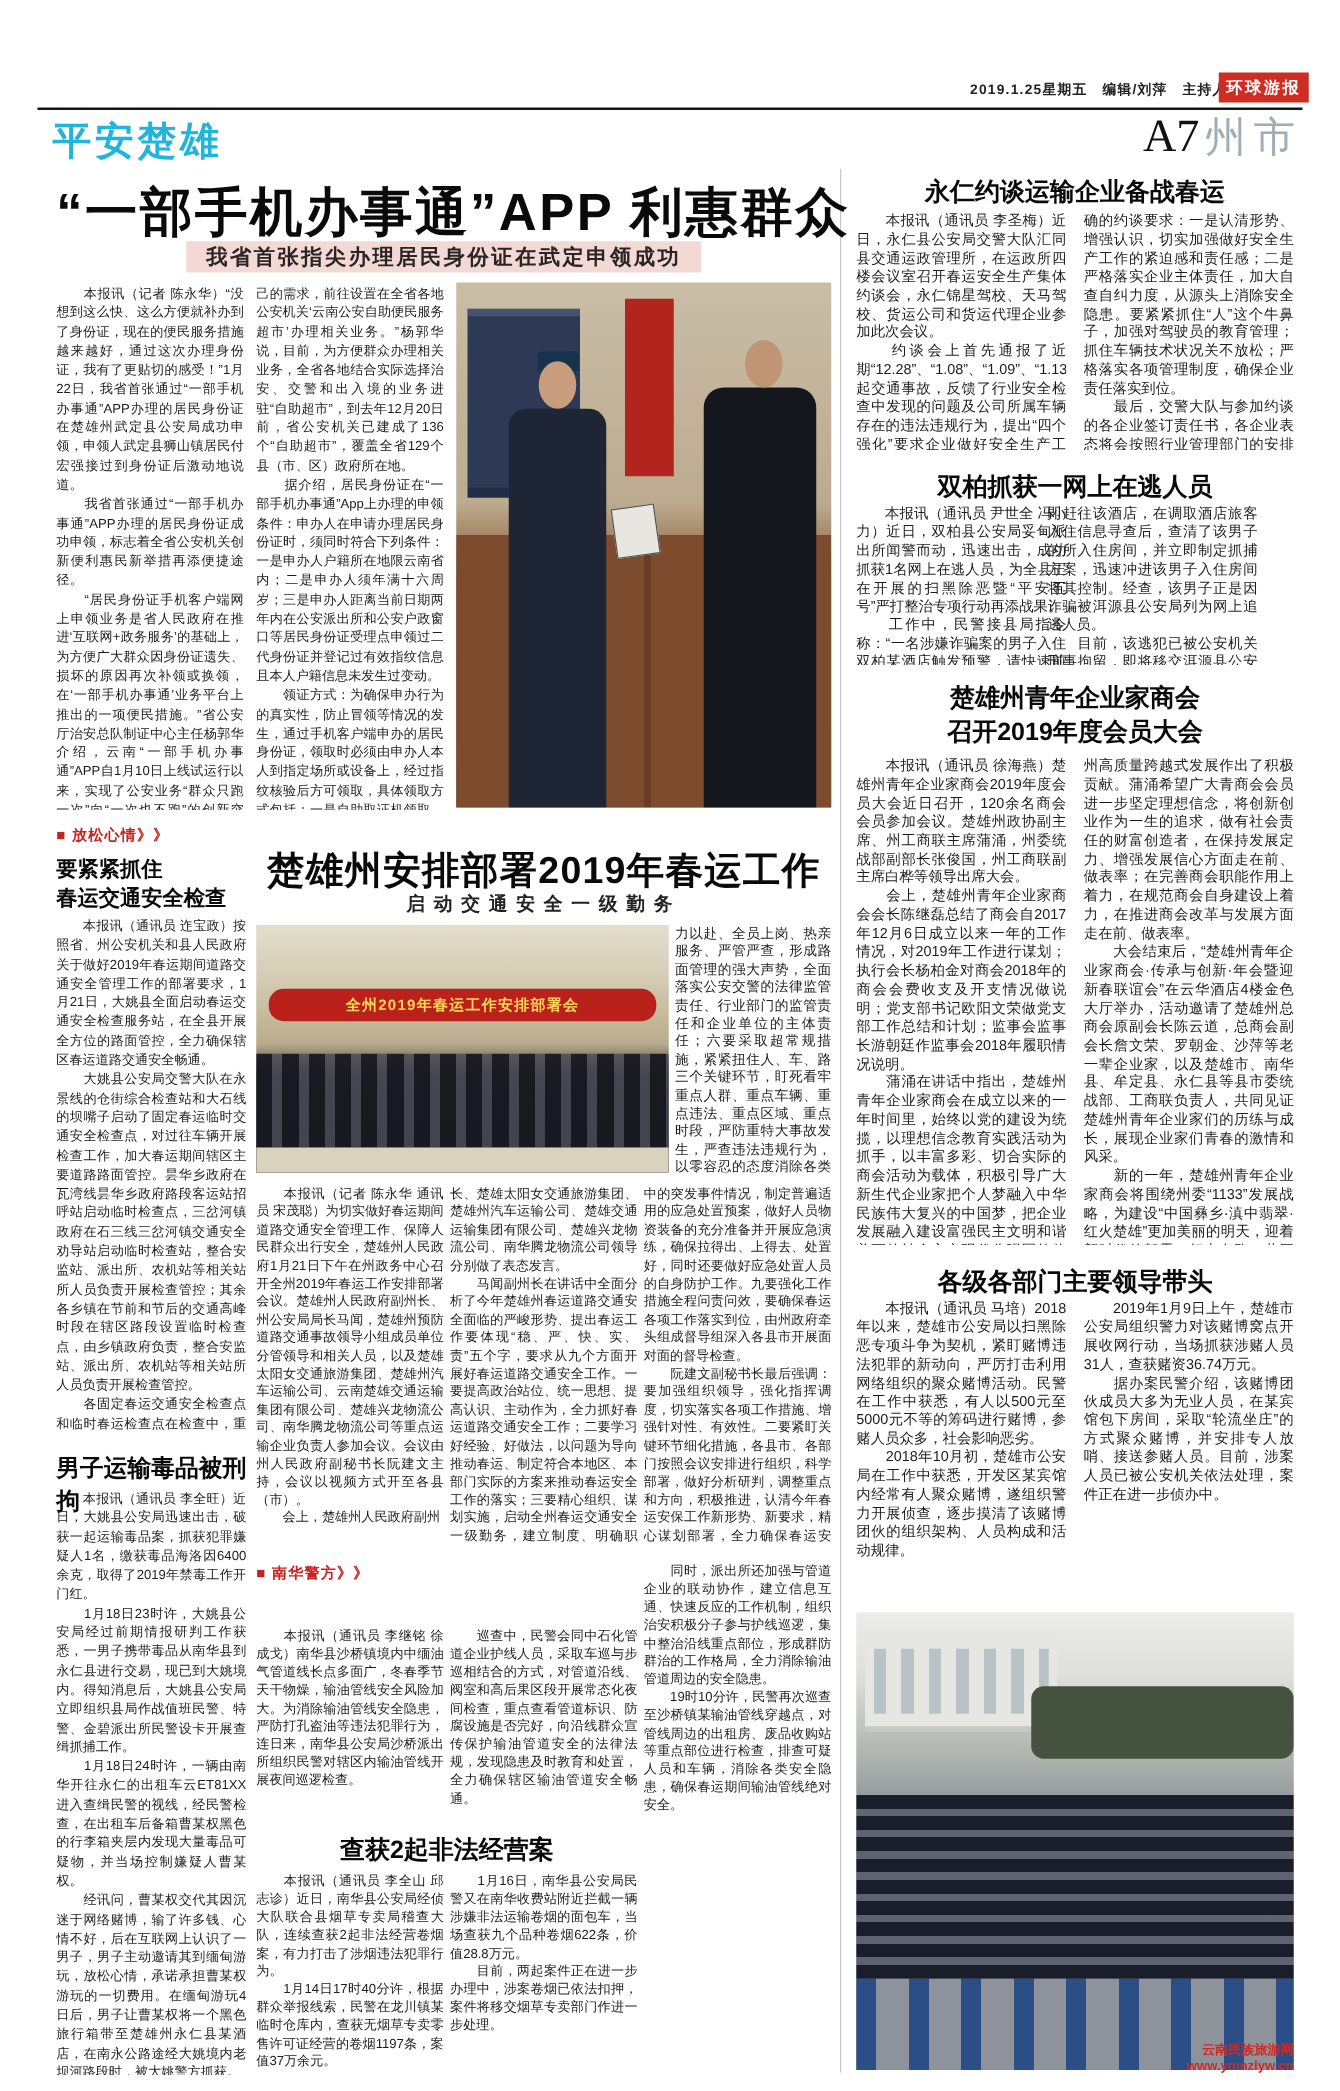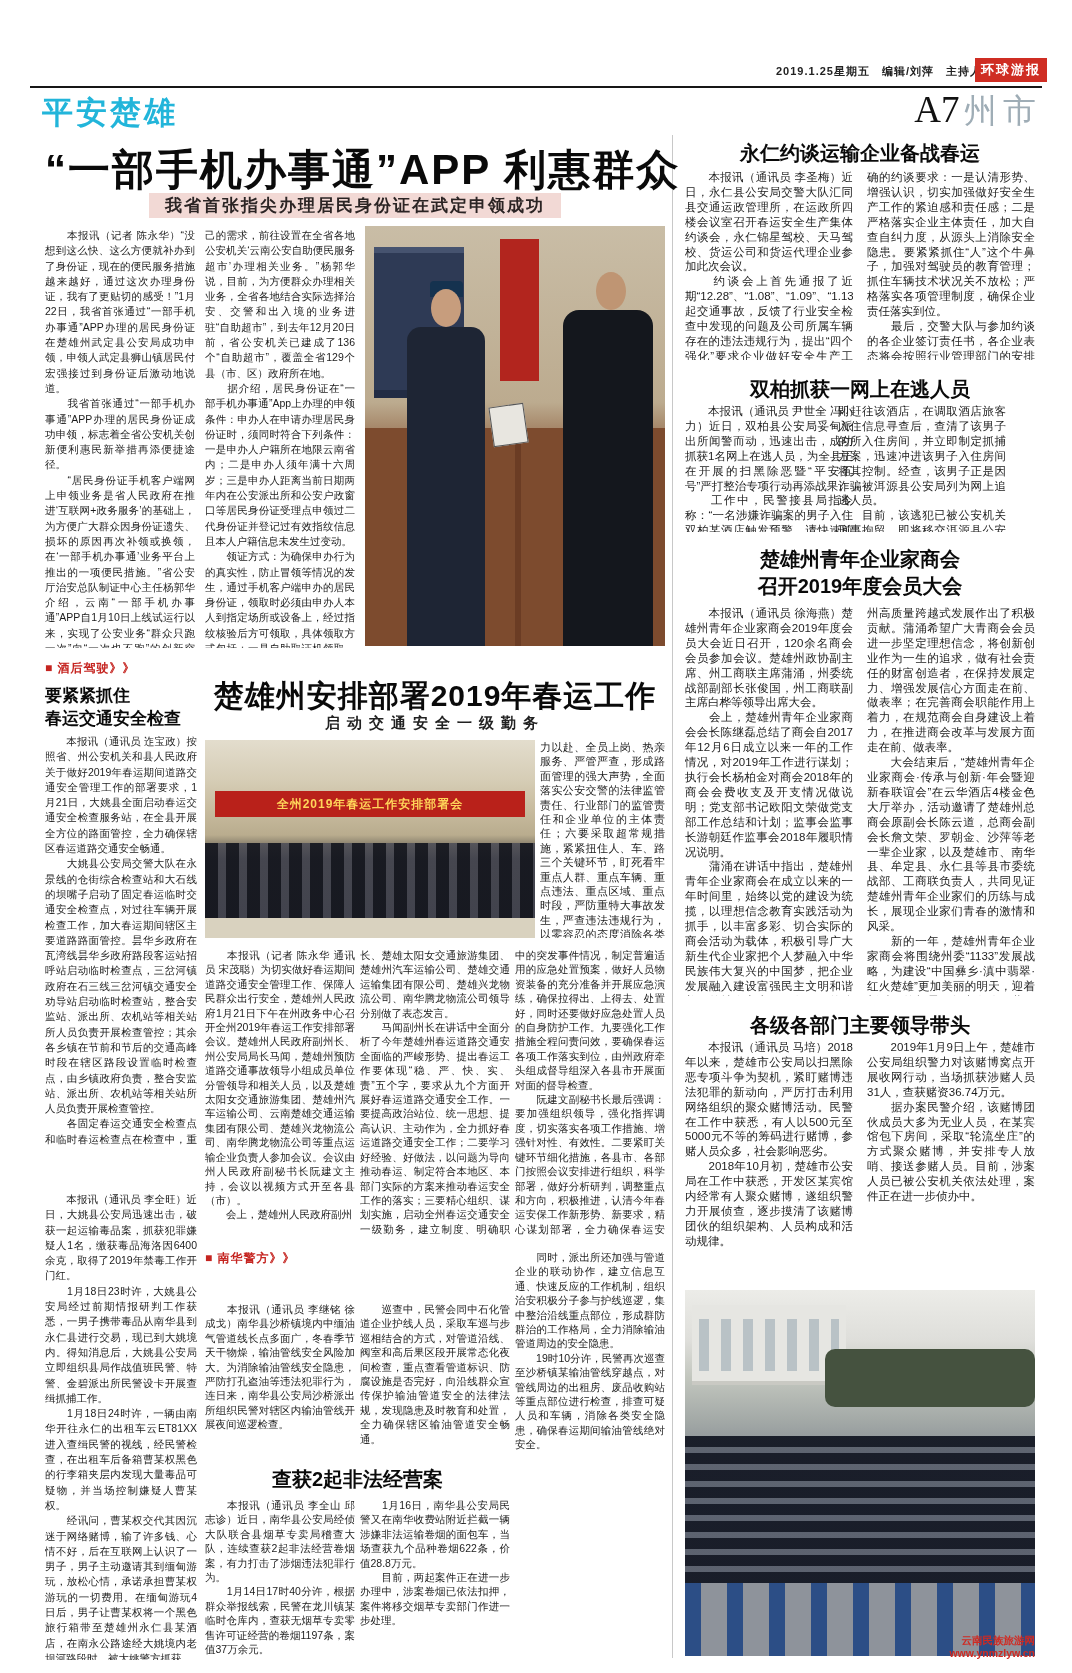--- a/index.html
+++ b/index.html
@@ -39,21 +39,21 @@
            background:repeating-linear-gradient(90deg,#7d4b2e 0 46px,#6b3c24 46px 52px);}
   .lp-fig1{position:absolute;left:14%;bottom:0;width:26%;height:76%;background:#1e2534;border-radius:14px 14px 0 0;}
   .lp-head1{position:absolute;left:22%;bottom:76%;width:10%;height:9%;background:#c79d7d;border-radius:50%;}
   .lp-cap{position:absolute;left:21.5%;bottom:83%;width:11%;height:4%;background:#15324f;border-radius:4px 4px 0 0;}
   .lp-fig2{position:absolute;right:4%;bottom:0;width:30%;height:80%;background:#14171d;border-radius:16px 16px 0 0;}
   .lp-head2{position:absolute;right:13%;bottom:80%;width:10%;height:9%;background:#bf9573;border-radius:50%;}
   .lp-doc{position:absolute;left:42%;bottom:48%;width:11%;height:9%;background:#e8e6e0;border:1px solid #555;transform:rotate(-8deg);}
   .meeting-photo{background:linear-gradient(180deg,#e3ddcd 0%,#d6cdb6 20%,#c9bda0 34%,#b9ac8e 48%,#43403c 60%,#2c2b30 100%);}
   .mp-banner{position:absolute;left:3%;top:26%;width:94%;height:13%;background:#b9211a;
              color:#ffd65a;font-size:12px;font-weight:bold;letter-spacing:1px;
-             display:flex;align-items:center;justify-content:center;white-space:nowrap;}
+             display:flex;align-items:center;justify-content:center;white-space:nowrap;border-radius:12px;}
   .mp-crowd{position:absolute;left:0;bottom:10%;width:100%;height:38%;
             background:repeating-linear-gradient(90deg,rgba(22,24,32,.95) 0 13px,rgba(70,72,84,.8) 13px 21px);}
   .mp-table{position:absolute;left:0;bottom:0;width:100%;height:10%;background:#d9d2bf;}
   .police-photo{background:linear-gradient(180deg,#ecece8 0%,#dededa 14%,#c2c6be 24%,#a2a8a6 36%,#868c94 46%,#777d87 100%);}
   .pp-bldg{position:absolute;left:2%;top:4%;width:44%;height:22%;background:#e6e6e2;
            box-shadow:inset 0 -4px 0 #c9c9c3;}
   .pp-win{position:absolute;left:4%;top:8%;width:40%;height:14%;
           background:repeating-linear-gradient(90deg,#b9c2c6 0 10px,#e6e6e2 10px 22px);}
   .pp-trees{position:absolute;right:0;top:16%;width:60%;height:16%;background:#45523f;border-radius:10px;}
   .pp-rows{position:absolute;left:0;top:40%;width:100%;height:40%;
@@ -94,28 +94,29 @@
     <div class="lp-flag"></div>
     <div class="lp-wood"></div>
     <div class="lp-fig1"></div>
     <div class="lp-cap"></div>
     <div class="lp-head1"></div>
     <div class="lp-fig2"></div>
     <div class="lp-head2"></div>
     <div class="lp-doc"></div>
   </div>
 
-  <div class="abs kicker" style="left:45px;top:660px;">■ 酒后驾驶》》</div>
+  <div class="abs kicker" style="left:45px;top:660px;">■ 放松心情》》</div>
   <div class="abs h2" style="left:45px;top:684px;width:160px;font-size:17px;line-height:23px;">
     <div>要紧紧抓住</div>
     <div>春运交通安全检查</div>
   </div>
   <div class="abs col" style="left:45px;top:734px;width:152px;height:414px;">　　本报讯（通讯员 迮宝政）按照省、州公安机关和县人民政府关于做好2019年春运期间道路交通安全管理工作的部署要求，1月21日，大姚县全面启动春运交通安全检查服务站，在全县开展全方位的路面管控，全力确保辖区春运道路交通安全畅通。
 　　大姚县公安局交警大队在永景线的仓街综合检查站和大石线的坝嘴子启动了固定春运临时交通安全检查点，对过往车辆开展检查工作，加大春运期间辖区主要道路路面管控。昙华乡政府在瓦湾线昙华乡政府路段客运站招呼站启动临时检查点，三岔河镇政府在石三线三岔河镇交通安全劝导站启动临时检查站，整合安监站、派出所、农机站等相关站所人员负责开展检查管控；其余各乡镇在节前和节后的交通高峰时段在辖区路段设置临时检查点，由乡镇政府负责，整合安监站、派出所、农机站等相关站所人员负责开展检查管控。
 　　各固定春运交通安全检查点和临时春运检查点在检查中，重点对7座以上客运车、旅游包车、出租车、危险化学品运输车辆实行逢车必查，对生产经营性车辆的施工车辆、货运外籍车开展其他车辆逢疑必查，重点检查驾驶资格、车辆审验、载人数、行驶时间等情况，依法严查超员超速、酒后驾驶、无证驾车、疲劳驾驶、准驾车型不符以及低速载货汽车、拖拉机、三轮摩托车违法载人等严重交通违法行为，全力确保辖区春运期间道路交通安全畅通。</div>
+  <div class="abs h2" style="left:45px;top:1162px;width:158px;font-size:19px;">男子运输毒品被刑拘</div>
   <div class="abs col" style="left:45px;top:1192px;width:152px;height:468px;">　　本报讯（通讯员 李全旺）近日，大姚县公安局迅速出击，破获一起运输毒品案，抓获犯罪嫌疑人1名，缴获毒品海洛因6400余克，取得了2019年禁毒工作开门红。
 　　1月18日23时许，大姚县公安局经过前期情报研判工作获悉，一男子携带毒品从南华县到永仁县进行交易，现已到大姚境内。得知消息后，大姚县公安局立即组织县局作战值班民警、特警、金碧派出所民警设卡开展查缉抓捕工作。
 　　1月18日24时许，一辆由南华开往永仁的出租车云ET81XX进入查缉民警的视线，经民警检查，在出租车后备箱曹某权黑色的行李箱夹层内发现大量毒品可疑物，并当场控制嫌疑人曹某权。
 　　经讯问，曹某权交代其因沉迷于网络赌博，输了许多钱、心情不好，后在互联网上认识了一男子，男子主动邀请其到缅甸游玩，放松心情，承诺承担曹某权游玩的一切费用。在缅甸游玩4日后，男子让曹某权将一个黑色旅行箱带至楚雄州永仁县某酒店，在南永公路途经大姚境内老坝河路段时，被大姚警方抓获。
 　　目前，曹某权因涉嫌运输毒品罪，被大姚警方依法刑事拘留，案件正在进一步办理中。</div>
 
   <div class="abs h-mid" style="left:205px;top:676px;width:460px;">楚雄州安排部署2019年春运工作</div>
   <div class="abs h-mid-sub" style="left:205px;top:714px;width:460px;">启动交通安全一级勤务</div>
   <div class="abs photo meeting-photo" style="left:205px;top:740px;width:330px;height:198px;">
     <div class="mp-banner">全州2019年春运工作安排部署会</div>

